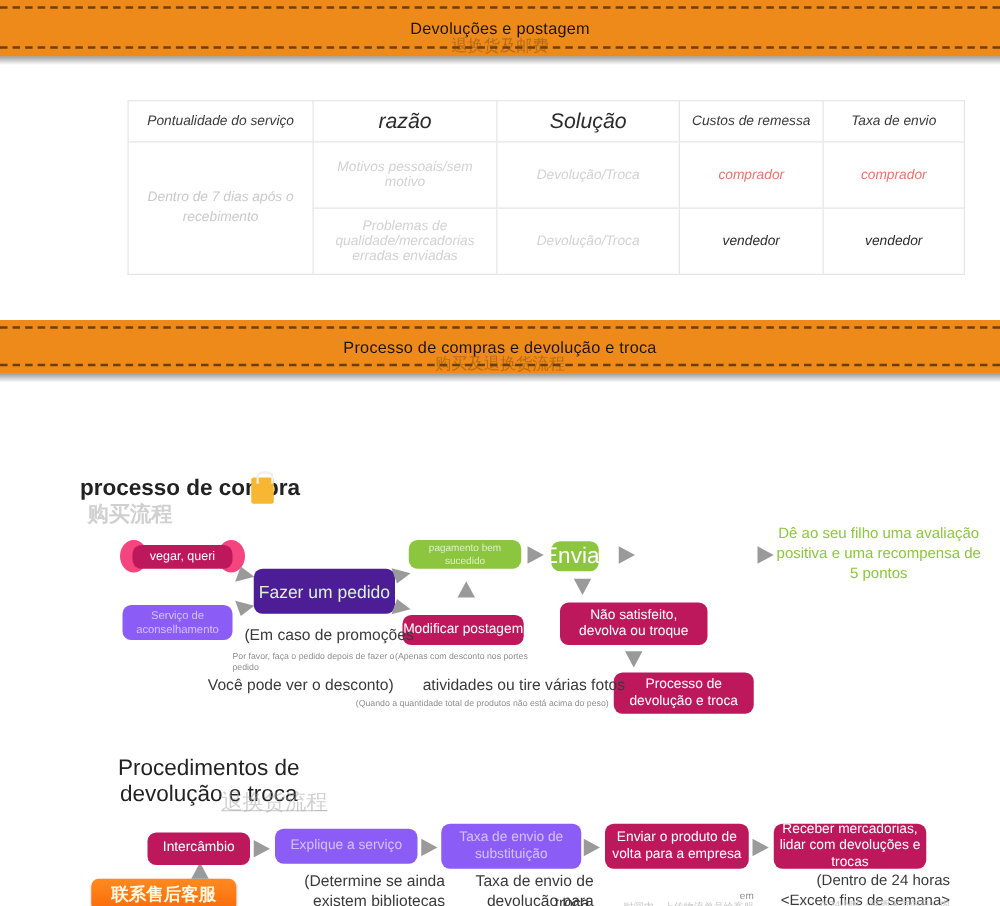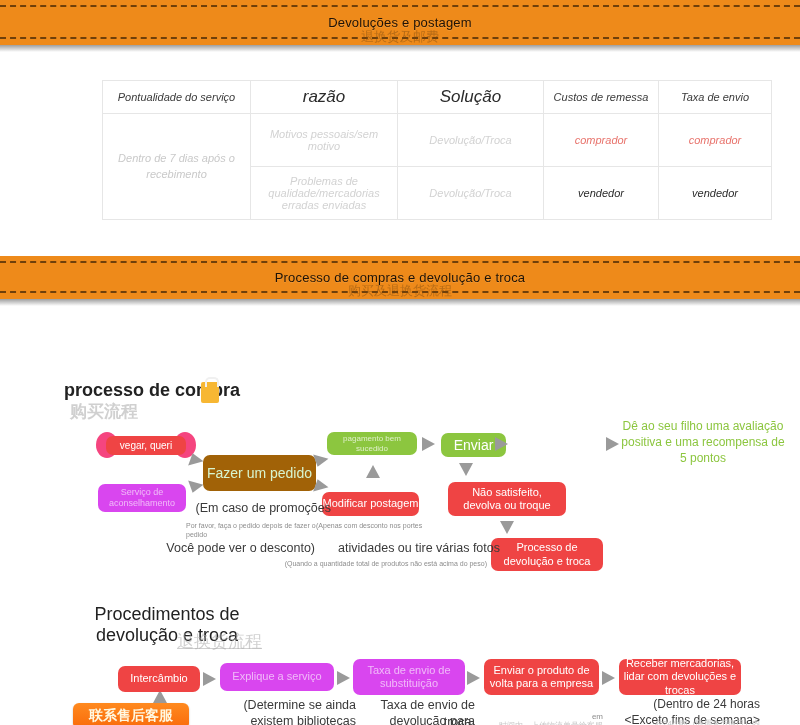--- a/index.html
+++ b/index.html
@@ -71,23 +71,23 @@
 
   
   .fc{position:absolute;left:0;top:0;width:800px;height:725px;}
   .node{
     position:absolute;box-sizing:border-box;
     border-radius:7px;
     display:flex;align-items:center;justify-content:center;
     text-align:center;line-height:1.2;
     font-family:"Liberation Sans", sans-serif;
   }
-  .pink{background:#ef4444;color:#ffffff;}
-  .pink-faded{background:#d946ef;color:rgba(255,255,255,.62);}
-  .green{background:#a16207;color:#d8f5cf;}
+  .pink{background:#be185d;color:#ffffff;}
+  .pink-faded{background:#8b5cf6;color:rgba(255,255,255,.62);}
+  .green{background:#4c1d95;color:#d8f5cf;}
   .green-lt{background:#8cc63f;color:rgba(255,255,255,.72);}
   .green-lt2{background:#8cc63f;color:#ffffff;}
 
   .arrow{position:absolute;width:0;height:0;}
   .ar-right{border-left:13px solid #9a9a9a;border-top:7px solid transparent;border-bottom:7px solid transparent;}
   .ar-down{border-top:13px solid #9a9a9a;border-left:7px solid transparent;border-right:7px solid transparent;}
   .ar-up{border-bottom:13px solid #9a9a9a;border-left:7px solid transparent;border-right:7px solid transparent;}
   .ar-ne{border-left:13px solid #9a9a9a;border-top:9px solid transparent;border-bottom:4px solid transparent;transform:rotate(-20deg);}
   .ar-se{border-left:13px solid #9a9a9a;border-top:4px solid transparent;border-bottom:9px solid transparent;transform:rotate(20deg);}
 
@@ -197,21 +197,21 @@
     <div class="node green" style="left:203px;top:455px;width:113px;height:36px;font-size:14px;">Fazer um pedido</div>
 
     <div class="arrow ar-ne" style="left:315px;top:452px;"></div>
     <div class="node green-lt" style="left:327px;top:432px;width:90px;height:23px;font-size:8px;padding:0 3px;">pagamento bem sucedido</div>
 
     <div class="arrow ar-se" style="left:315px;top:481px;"></div>
     <div class="node pink" style="left:322px;top:492px;width:97px;height:24px;font-size:11px;">Modificar postagem</div>
     <div class="arrow ar-up" style="left:366px;top:465px;"></div>
 
     <div class="arrow ar-right" style="left:422px;top:437px;"></div>
-    <div class="node green-lt2" style="left:441px;top:433px;width:65px;height:24px;font-size:14px;">Enviar</div>
+    <div class="node green-lt2" style="left:441px;top:433px;width:38px;height:24px;font-size:18px;">Enviar</div>
 
     <div class="arrow ar-right" style="left:495px;top:437px;"></div>
 
     <div class="arrow ar-right" style="left:606px;top:437px;"></div>
     <div class="cap-greentext" style="left:617px;top:418px;width:172px;">Dê ao seu filho uma avaliação positiva e uma recompensa de 5 pontos</div>
 
     <div class="arrow ar-down" style="left:459px;top:463px;"></div>
     <div class="node pink" style="left:448px;top:482px;width:118px;height:34px;font-size:11px;padding:0 4px;">Não satisfeito, devolva ou troque</div>
 
     <div class="arrow ar-down" style="left:500px;top:521px;"></div>

